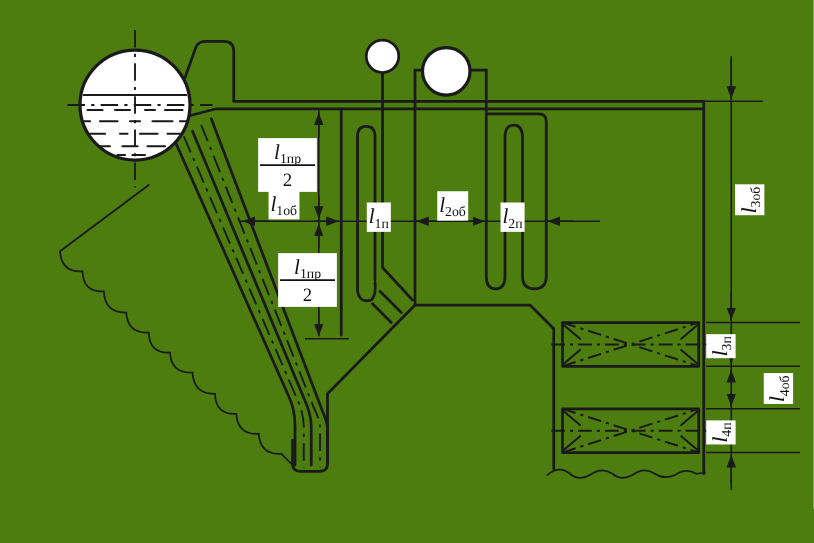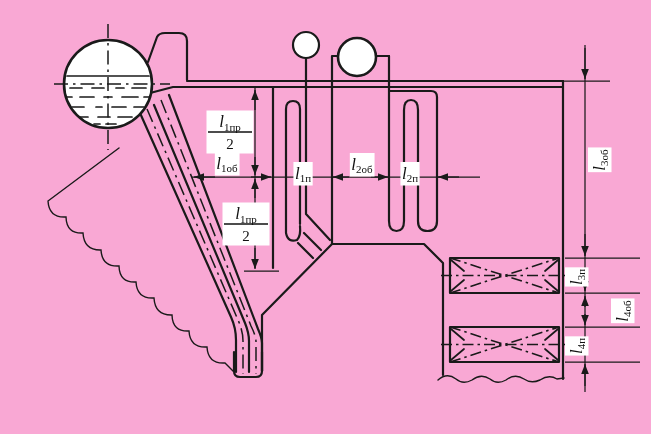--- a/index.html
+++ b/index.html
@@ -1,16 +1,16 @@
 <!DOCTYPE html>
 <html><head>
 <meta charset="utf-8">
 <style>
   html,body{margin:0;padding:0;background:#e8e8e8;}
-  .frame{width:651px;height:434px;background:#f9a8d4;position:relative;overflow:hidden;
+  .frame{width:651px;height:434px;background:#4d7c0f;position:relative;overflow:hidden;
          font-family:"Liberation Serif",serif;}
   svg{display:block}
   .s-main{stroke:#1a1a1a;stroke-width:2.2;fill:none;stroke-linecap:round;stroke-linejoin:round}
   .s-thick{stroke-width:2.6}
   .s-mid{stroke:#1a1a1a;stroke-width:1.7;fill:none;stroke-linecap:round}
   .s-thin{stroke:#1a1a1a;stroke-width:1.25;fill:none;stroke-linecap:butt}
   .s-wavy{stroke:#1a1a1a;stroke-width:1.4;fill:none;stroke-linecap:round}
   .s-dd{stroke:#1a1a1a;stroke-width:1.5;fill:none;stroke-dasharray:14 5 2.5 5}
   .s-ddx{stroke:#1a1a1a;stroke-width:1.6;fill:none;stroke-dasharray:11 4 2.5 4}
   .fill-w{fill:#ffffff}

